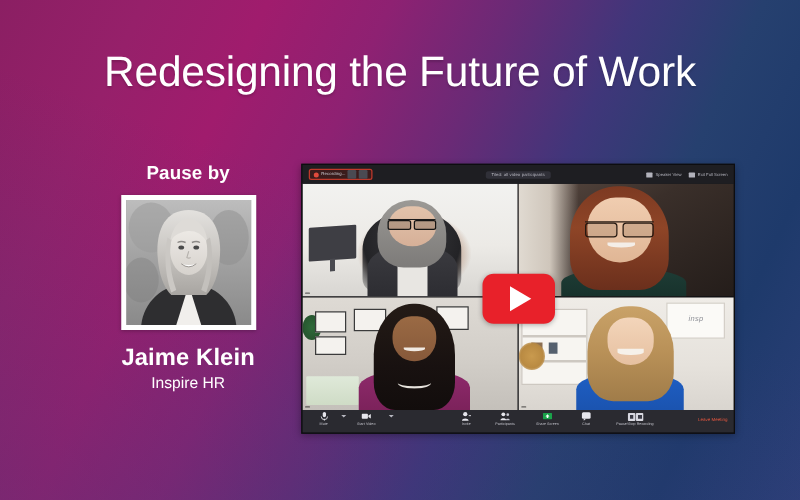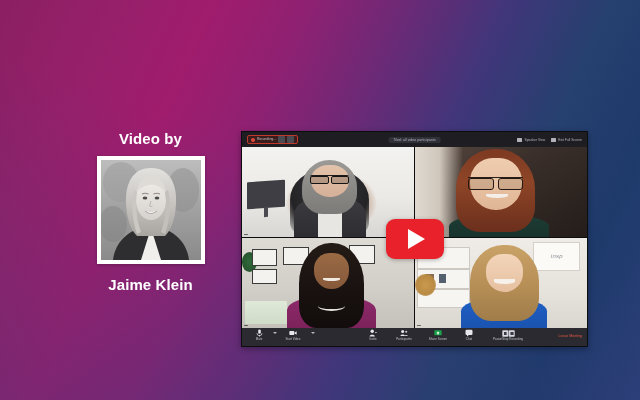--- a/index.html
+++ b/index.html
@@ -87,21 +87,21 @@
   .headshot {
     width: 100%;
     height: 100%;
     display: block;
     overflow: hidden;
     position: relative;
     background: #9a9a9a;
   }
   .host-name {
     color: #ffffff;
-    font-size: 15px;
+    font-size: 19px;
     font-weight: bold;
     margin-top: 12px;
     letter-spacing: 0.1px;
   }
   .host-role, .host-company {
     color: #ffffff;
     font-size: 12.5px;
     font-weight: 400;
     line-height: 1.35;
   }
@@ -646,23 +646,24 @@
     border-bottom: 10px solid transparent;
     border-left: 17px solid #ffffff;
     margin-left: 4px;
   }
 </style>
 </head>
 <body>
 
 <div id="slide">
 
+  <div class="title">Redesigning the Future of Work</div>
 
   <div class="host-block">
-    <div class="hosted-by">Video by</div>
+    <div class="hosted-by">Pause by</div>
 
     <div class="headshot-frame">
       <div class="headshot">
         <svg width="100" height="100" viewBox="0 0 100 100" preserveAspectRatio="xMidYMid slice">
           <defs>
             <linearGradient id="bgGray" x1="0" y1="0" x2="0" y2="1">
               <stop offset="0%" stop-color="#bdbdbd"></stop>
               <stop offset="45%" stop-color="#a3a3a3"></stop>
               <stop offset="100%" stop-color="#8a8a8a"></stop>
             </linearGradient>
@@ -702,20 +703,21 @@
           <path d="M44 51 Q50 55.5 56 51 Q50 53 44 51 Z" fill="#ffffff"></path>
           <path d="M44 51 Q50 56 56 51" stroke="#9c9894" stroke-width="0.8" fill="none"></path>
 
           <path d="M33 30 C 30 44, 31 60, 36 74 L40 72 C 35 58, 34 44, 36 32 Z" fill="#cbc8c4"></path>
           <path d="M67 30 C 70 44, 69 60, 64 74 L60 72 C 65 58, 66 44, 64 32 Z" fill="#c3c0bc"></path>
         </svg>
       </div>
     </div>
 
     <div class="host-name">Jaime Klein</div>
+    <div class="host-company">Inspire HR</div>
   </div>
 
   <div class="player">
 
     <div class="zoom-topbar">
       <div class="rec-pill">
         <span class="rec-dot"></span>
         <span class="rec-text">Recording...</span>
         <span class="rec-btn"></span>
         <span class="rec-btn"></span>

